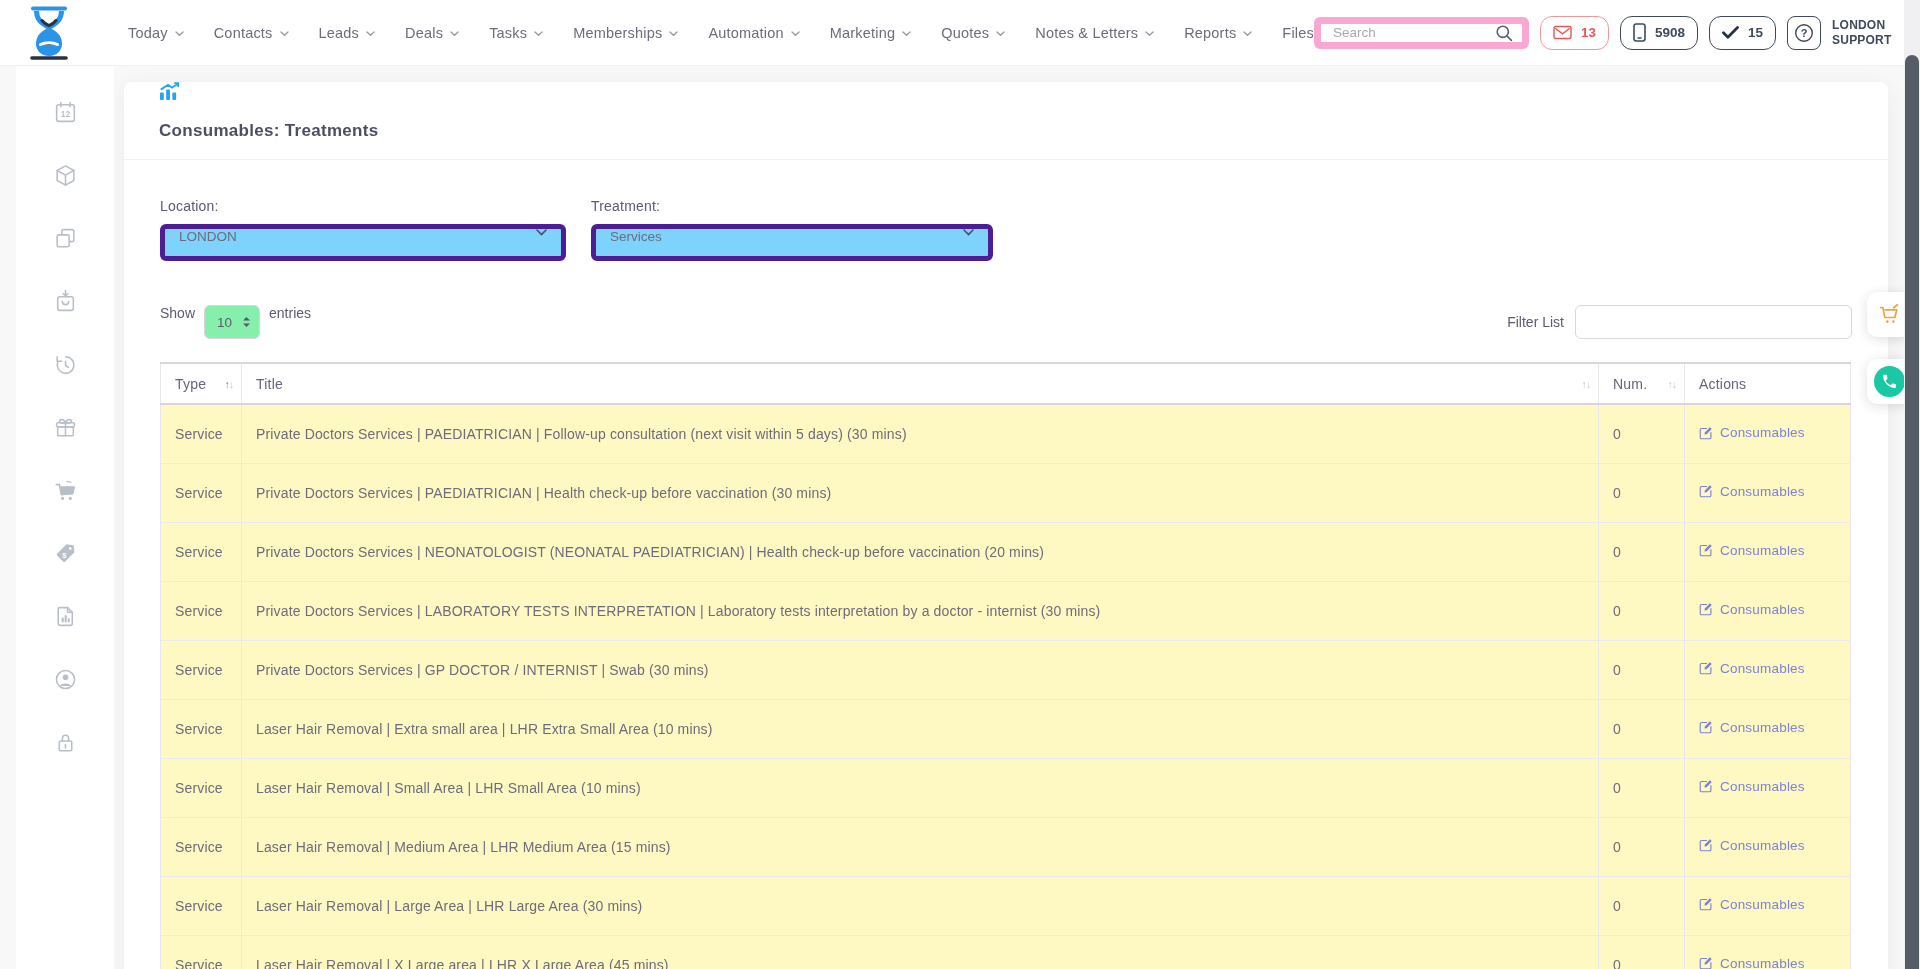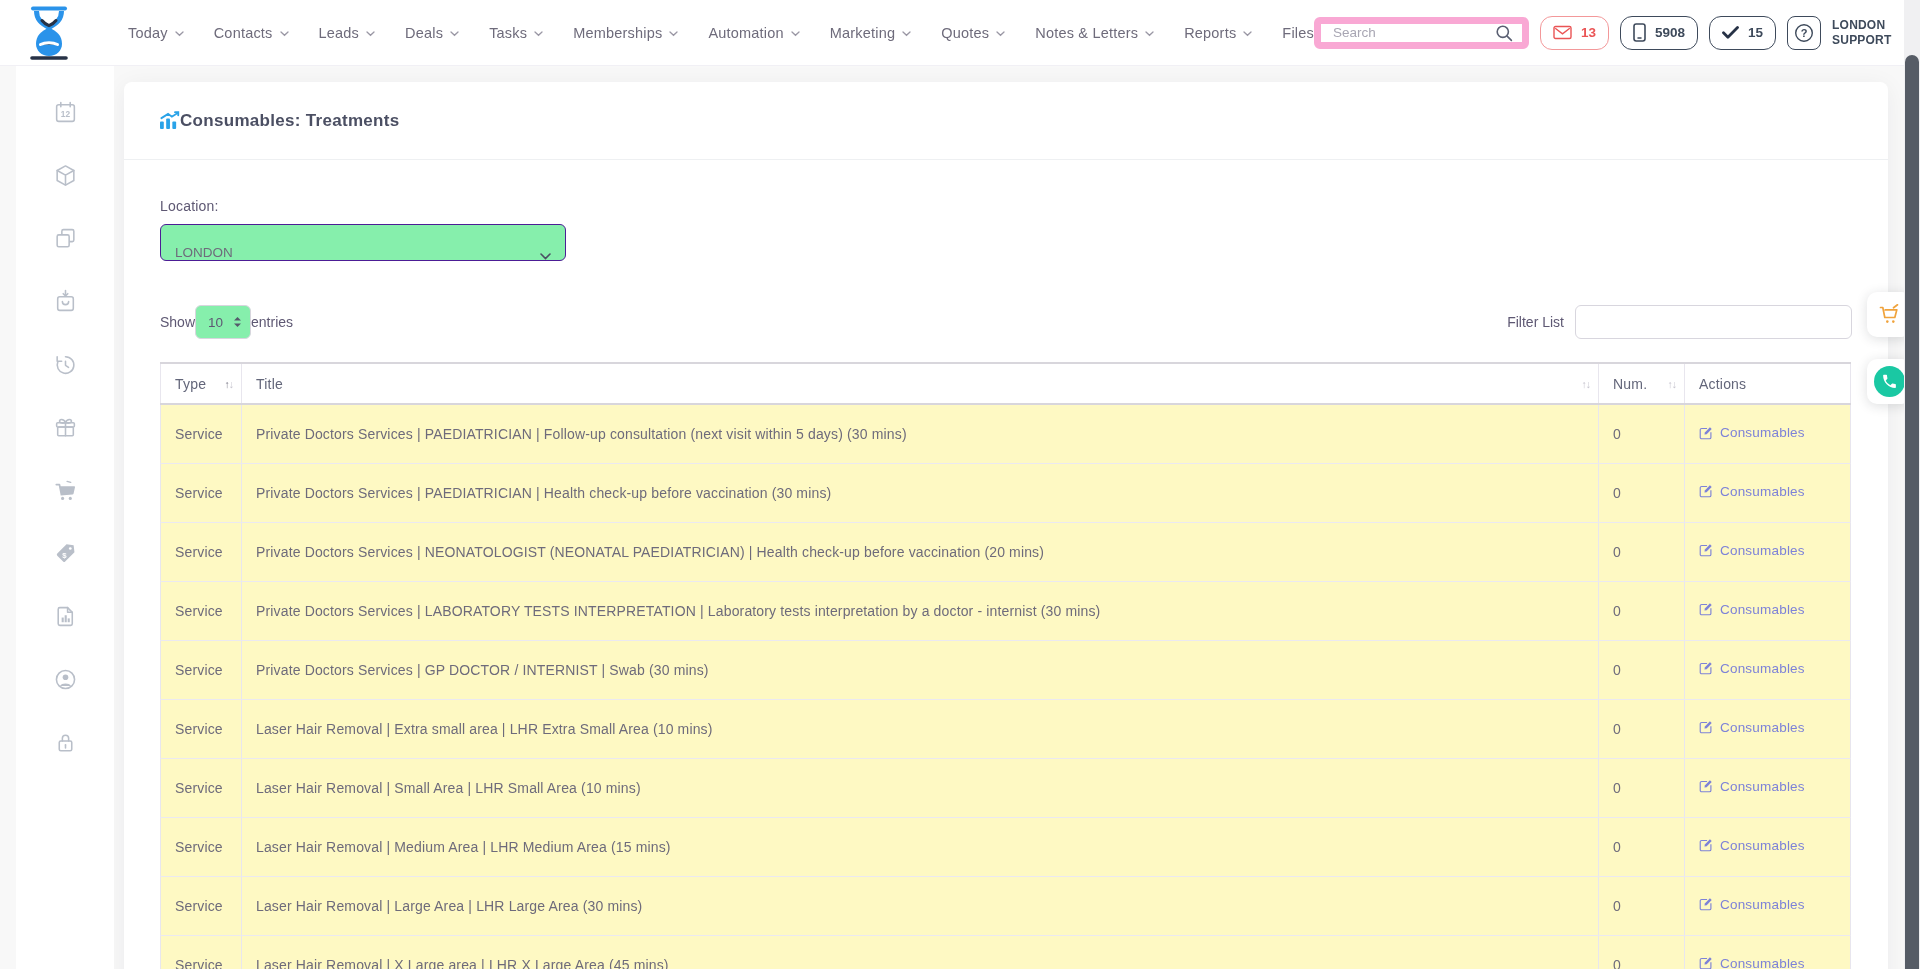--- a/index.html
+++ b/index.html
@@ -53,35 +53,36 @@
     display:flex; flex-direction:column; align-items:center; padding-top:34px; gap:37px; z-index:5;
   }
   .sb-item{ width:30px; height:26px; display:flex; align-items:center; justify-content:center; cursor:pointer; }
   .sb-svg{ width:25px; height:25px; stroke:#b9bfc9; fill:none; stroke-width:1.5; stroke-linecap:round; stroke-linejoin:round; }
   
   .card{
     position:absolute; left:124px; top:82px; width:1764px; height:1200px;
     background:#fff; border-radius:8px; box-shadow:0 4px 24px rgba(34,41,47,.06);
   }
   .card-header{
-    height:78px; display:flex; align-items:center; gap:0; padding:0 35px;
+    height:78px; display:flex; align-items:flex-start; gap:20px; padding:0 35px;
     border-bottom:1px solid #eef0f2;
+    flex-direction:column;
   }
   .page-title{ font-size:17px; color:#4b4f63; font-weight:600; letter-spacing:.3px; }
   .card-body{ padding:38px 36px 0 36px; }
   .filters{ display:flex; gap:25px; }
   .filter-label{ font-size:14px; color:#5e5873; letter-spacing:.2px; }
   .selectbox{
-    margin-top:10px; height:37px; border:1px solid #4c1d95; border-radius:6px;
-    display:flex; align-items:flex-end; padding:0 14px; font-size:13.5px; color:#6e6b7b;
-    cursor:pointer; background:#86efac; justify-content:space-between;
+    margin-top:10px; height:37px; border:5px solid #4c1d95; border-radius:6px;
+    display:flex; align-items:flex-start; padding:0 14px; font-size:13.5px; color:#6e6b7b;
+    cursor:pointer; background:#7dd3fc; justify-content:space-between;
   }
   .sel-location{ width:406px; } .sel-treatment{ width:402px; }
   .controls{ margin-top:44px; display:flex; align-items:center; justify-content:space-between; }
-  .ctrl-left{ display:flex; align-items:center; font-size:14px; color:#5e5873; }
+  .ctrl-left{ display:flex; gap:9px; font-size:14px; color:#5e5873; }
   .pagesize{
     width:56px; height:34px; border:1px solid #d8d6de; border-radius:6px; background:#86efac;
     display:flex; align-items:center; justify-content:space-between; padding:0 8px 0 12px;
     font-size:13.5px; color:#5e5873; cursor:pointer;
   }
   .ctrl-right{ display:flex; align-items:center; gap:11px; font-size:14px; color:#5e5873; }
   .filter-input{
     width:277px; height:34px; border:1px solid #d8d6de; border-radius:6px; background:#fff;
     padding:0 10px; font-size:13.5px; color:#5e5873; outline:none;
     font-family:"Liberation Sans",sans-serif;
@@ -380,20 +381,29 @@
     <span class="page-title">Consumables: Treatments</span>
   </div>
 
   <div class="card-body">
 
     <div class="filters">
       <div>
         <div class="filter-label">Location:</div>
         <div class="selectbox sel-location">
           <span>LONDON</span>
+          <svg width="11" height="7" viewBox="0 0 11 7">
+            <path d="M1 1l4.5 4.5L10 1" stroke="#4b4f63" stroke-width="1.6" fill="none" stroke-linecap="round"></path>
+          </svg>
+        </div>
+      </div>
+      <div>
+        <div class="filter-label">Treatment:</div>
+        <div class="selectbox sel-treatment">
+          <span>Services</span>
           <svg width="11" height="7" viewBox="0 0 11 7">
             <path d="M1 1l4.5 4.5L10 1" stroke="#4b4f63" stroke-width="1.6" fill="none" stroke-linecap="round"></path>
           </svg>
         </div>
       </div>
     </div>
 
     <div class="controls">
       <div class="ctrl-left">
         <span>Show</span>

